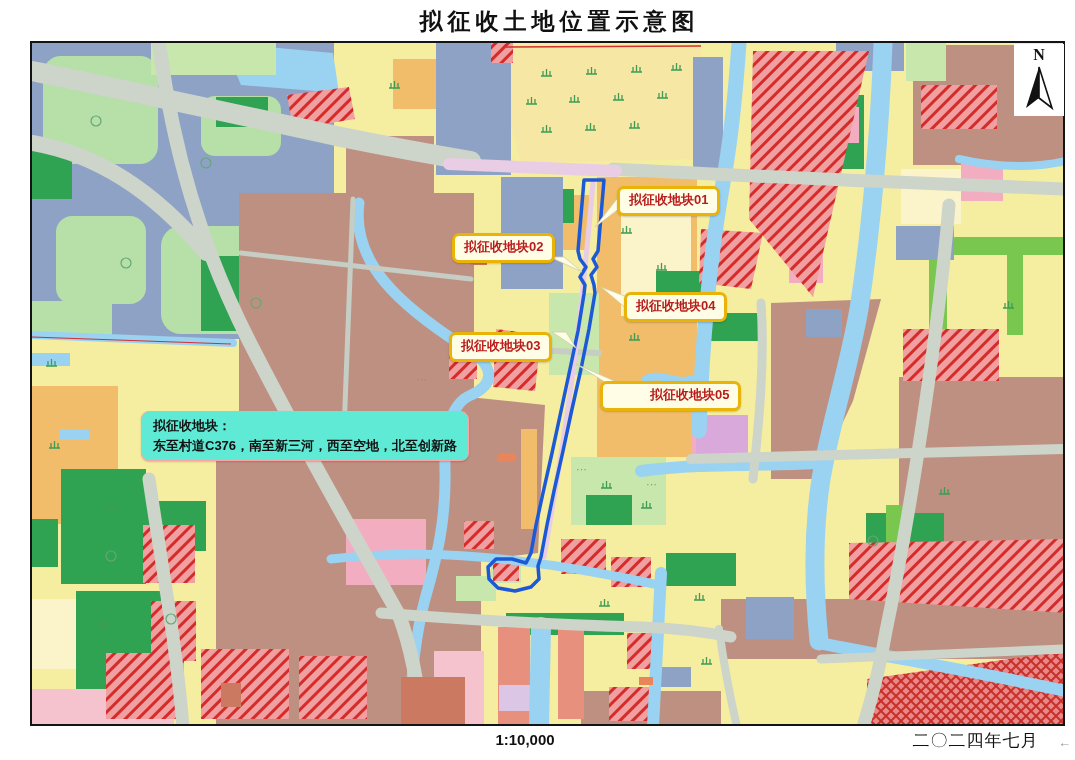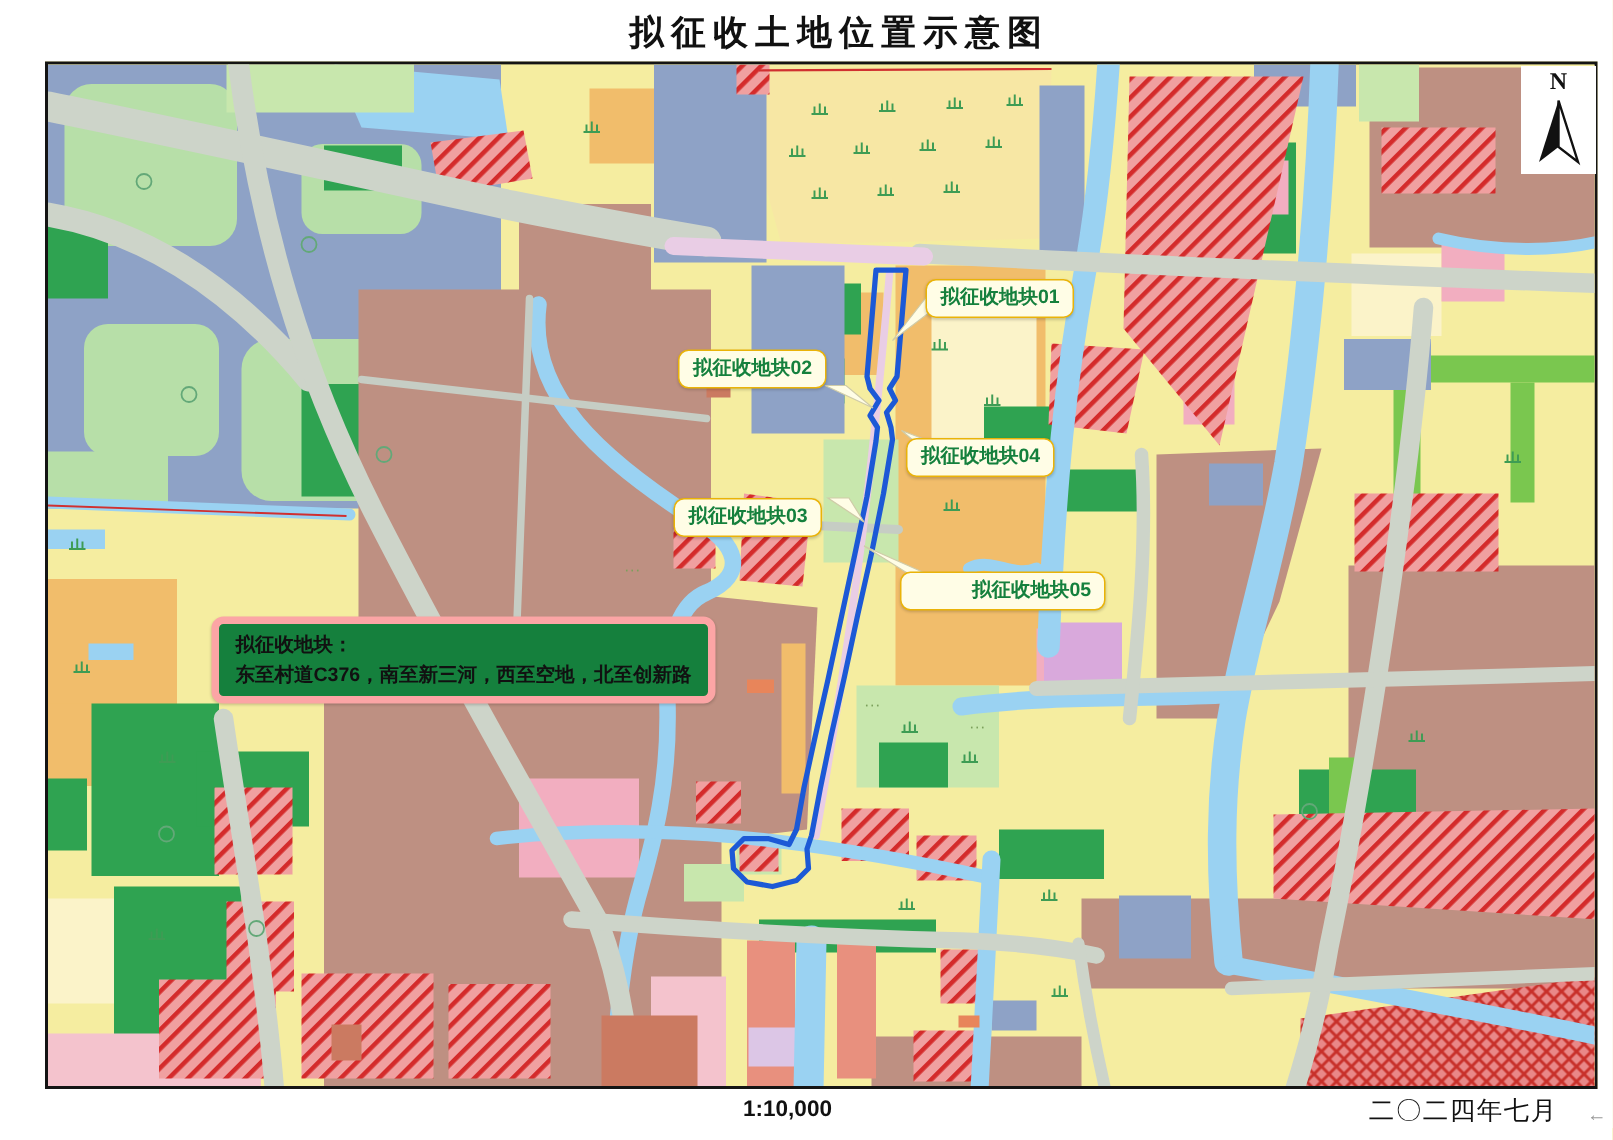--- a/index.html
+++ b/index.html
@@ -4,24 +4,24 @@
 <style>
   html,body{margin:0;padding:0;background:#ffffff;}
   .page{position:relative;width:1075px;height:752px;background:#ffffff;overflow:hidden;
         font-family:"Liberation Sans",sans-serif;}
   .title{position:absolute;left:0;top:6px;width:1075px;text-align:center;text-indent:44px;
          font-family:"Liberation Serif",serif;font-weight:bold;font-size:23px;color:#111;
          letter-spacing:5px;}
   .map-frame{position:absolute;left:30px;top:41px;width:1035px;height:685px;
              border:2px solid #141414;box-sizing:border-box;background:#F5EDA0;}
   .map-frame svg{display:block;}
-  .callout{position:absolute;background:#FFFDE6;border:1px solid #eab308;border-radius:7px;
-           padding:2px 9px 3px;font-size:13px;font-weight:bold;color:#15803d;white-space:nowrap;
+  .callout{position:absolute;background:#FFFDE6;border:3px solid #eab308;border-radius:7px;
+           padding:2px 9px 3px;font-size:13px;font-weight:bold;color:#b91c1c;white-space:nowrap;
            box-shadow:0 1px 2px rgba(0,0,0,.18);line-height:1.45;}
-  .note{position:absolute;background:#15803d;border:5px solid #fca5a5;border-radius:8px;
+  .note{position:absolute;background:#5eead4;border:1px solid #fca5a5;border-radius:8px;
         padding:4px 11px 5px;font-size:13px;font-weight:bold;color:#111;white-space:nowrap;
         box-shadow:0 1px 2px rgba(0,0,0,.18);line-height:1.5;}
   .north{position:absolute;left:1014px;top:44px;width:50px;height:72px;background:#ffffff;
          text-align:center;}
   .north .n{font-family:"Liberation Serif",serif;font-size:16px;font-weight:bold;color:#111;
             line-height:18px;margin-top:2px;}
   .scale{position:absolute;left:440px;top:731px;width:170px;text-align:center;
          font-size:15px;color:#111;font-weight:bold;}
   .date{position:absolute;left:893px;top:729px;width:165px;text-align:center;
         font-family:"Liberation Serif",serif;font-size:17px;color:#111;letter-spacing:1px;}
@@ -266,21 +266,21 @@
 
   <div class="callout" style="left:617px;top:186px;">
     <span>拟征收地块01</span>
   </div>
   <div class="callout" style="left:436px;top:233px;margin-left:16px;">
     <span>拟征收地块02</span>
   </div>
   <div class="callout" style="left:449px;top:308px;margin-top:24px;">
     <span>拟征收地块03</span>
   </div>
-  <div class="callout" style="left:604px;top:292px;">
+  <div class="callout" style="left:624px;top:292px;">
     <span>拟征收地块04</span>
   </div>
   <div class="callout" style="left:600px;top:381px;padding-left:47px;">
     <span>拟征收地块05</span>
   </div>
 
   <div class="note" style="left:141px;top:411px;">
     <div>拟征收地块：</div>
     <div>东至村道C376，南至新三河，西至空地，北至创新路</div>
   </div>

